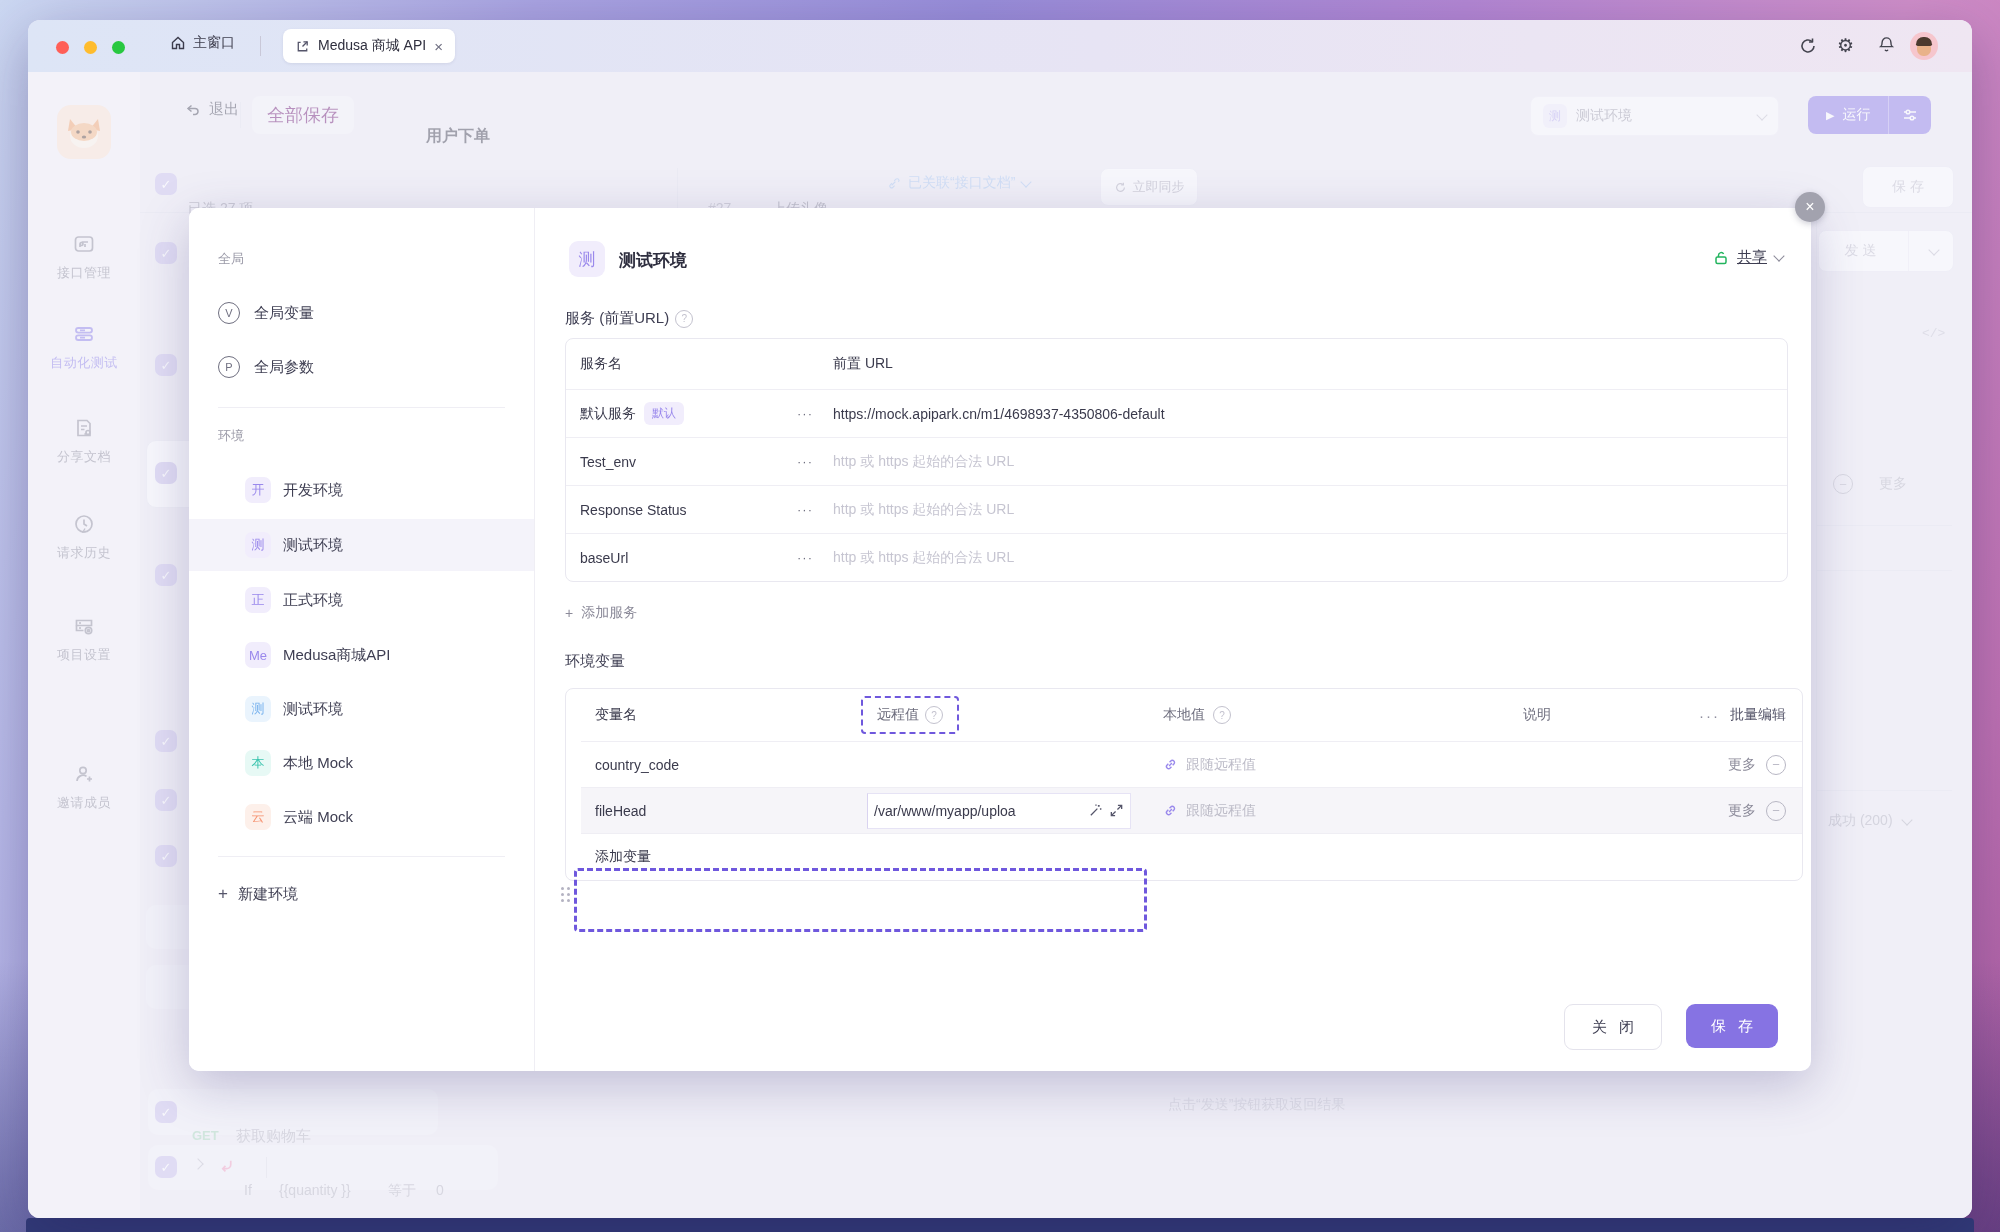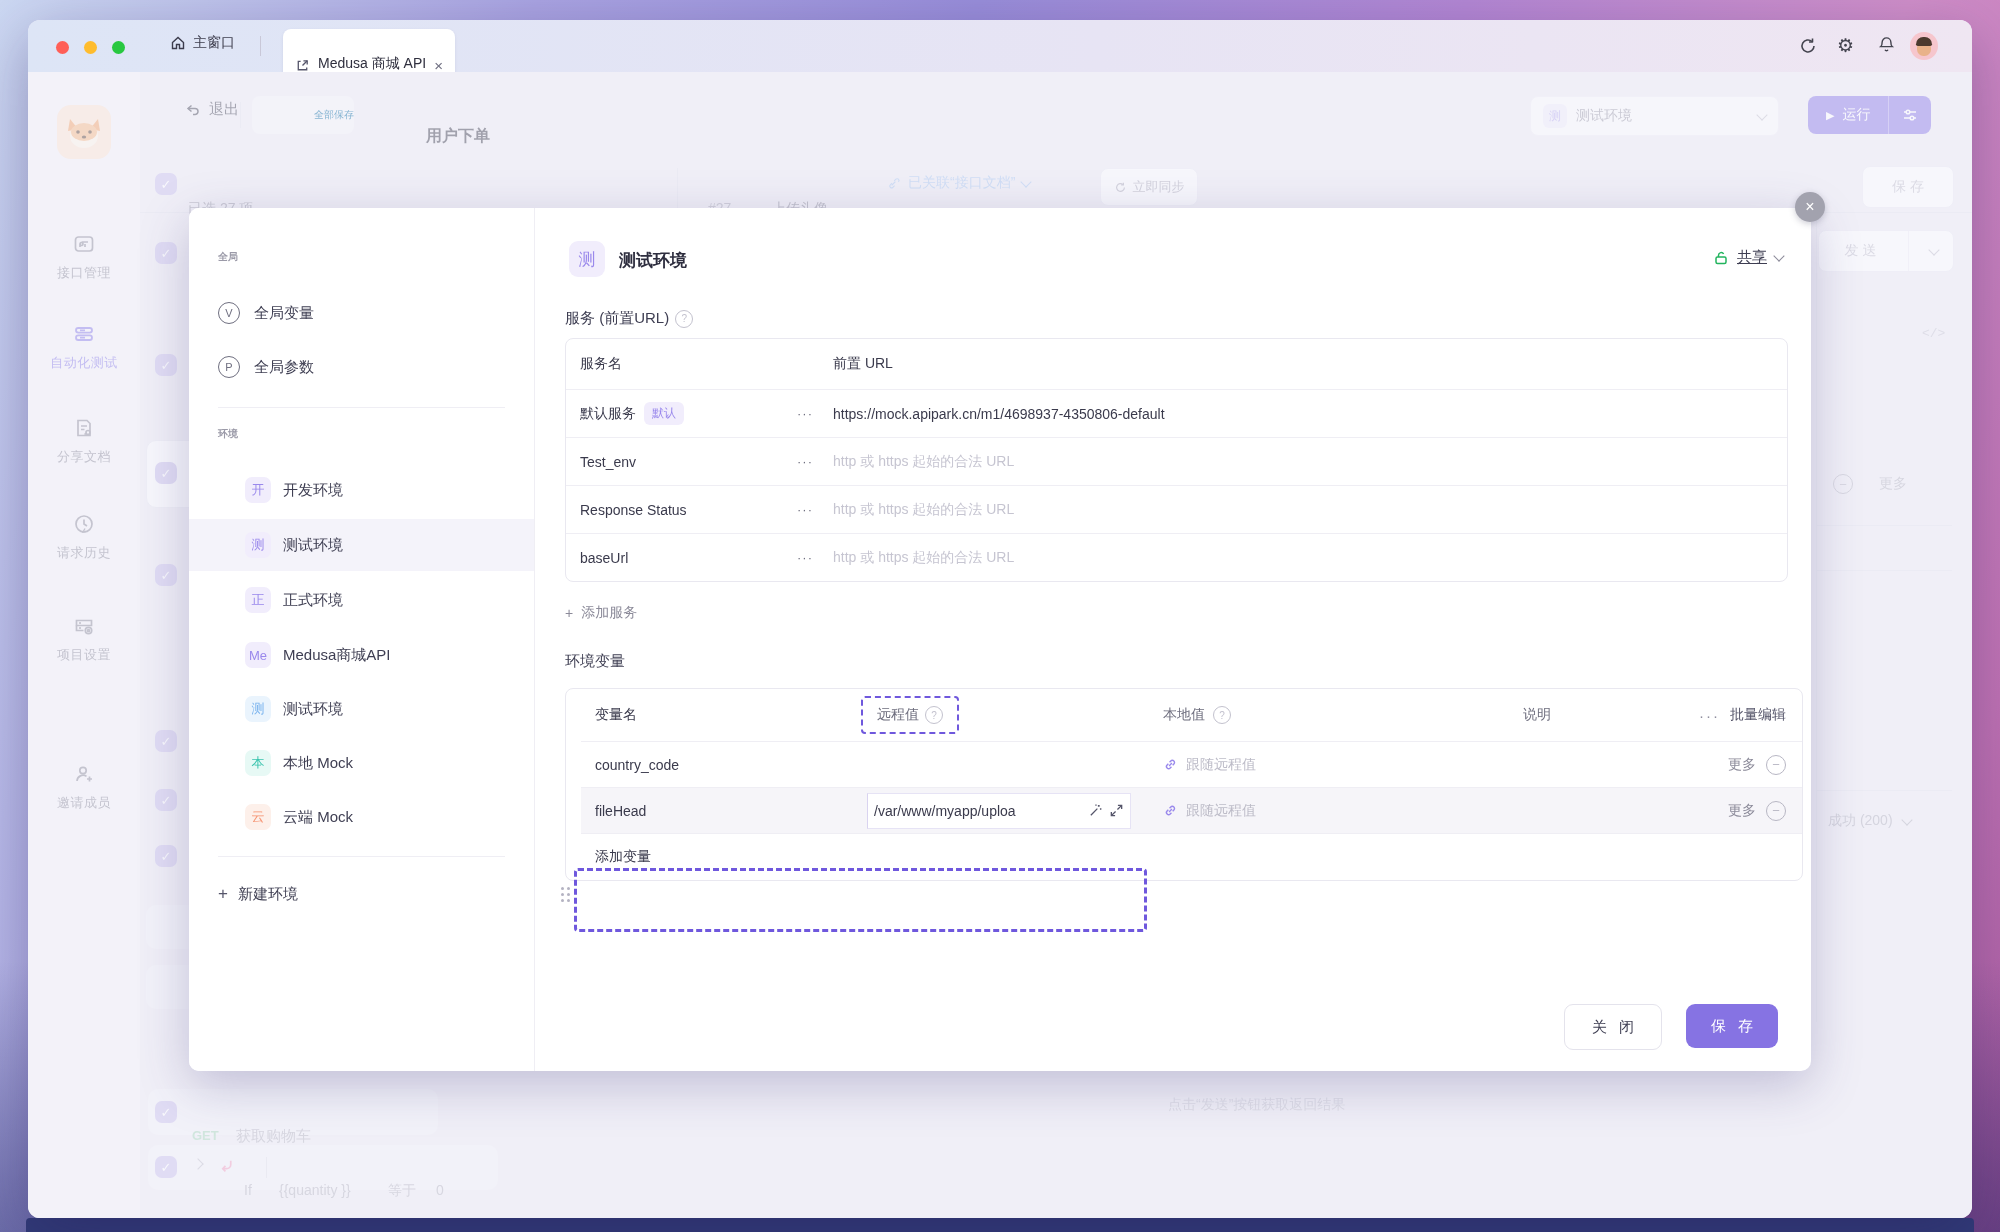--- a/index.html
+++ b/index.html
@@ -18,38 +18,38 @@
     position:absolute;left:28px;top:20px;width:1944px;height:1198px;
     background:#edecf4;border-radius:12px;overflow:hidden;
     box-shadow:0 18px 60px rgba(40,30,90,.35);
   }
   
   .titlebar{position:absolute;left:0;top:0;right:0;height:52px;
     background:linear-gradient(90deg,#dde5f6,#e7e4f4 55%,#efe6f2);
     border-bottom:1px solid rgba(150,150,180,.18);}
   .light{width:13px;height:13px;border-radius:50%;display:inline-block;}
   .tab-home{display:flex;align-items:center;gap:7px;color:#3c3c4c;font-size:14px;}
-  .tab-active{display:flex;align-items:flex-end;gap:8px;background:#fff;border-radius:8px;
-    padding:10px 12px;height:34px;color:#2f2f3e;font-size:14px;box-shadow:0 1px 3px rgba(90,90,130,.12);}
+  .tab-active{display:flex;align-items:center;gap:8px;background:#fff;border-radius:8px;
+    padding:0 12px;height:34px;color:#2f2f3e;font-size:14px;box-shadow:0 1px 3px rgba(90,90,130,.12);}
   .tab-close{color:#6e6e80;font-size:15px;line-height:1;}
   .tb-ico{color:#44444f;display:flex;align-items:center;justify-content:center;}
   .avatar{width:28px;height:28px;border-radius:50%;background:#f6c6cd;position:relative;overflow:hidden;}
   .avatar .face{position:absolute;left:7px;top:9px;width:14px;height:15px;border-radius:45%;background:#e9b289;}
   .avatar .hair{position:absolute;left:6px;top:5px;width:16px;height:9px;border-radius:8px 8px 2px 2px;background:#4c3a2e;}
   
   .sidebar{position:absolute;left:0;top:52px;bottom:0;width:112px;background:#f3f2f8;border-right:1px solid #e8e7f0;}
   .logo{position:absolute;left:29px;top:33px;width:54px;height:54px;border-radius:14px;background:#fce4d2;overflow:hidden;}
   .side-item{position:absolute;left:0;width:112px;text-align:center;color:#8d8c9c;font-size:13px;}
   .side-item .lbl{display:block;margin-top:5px;letter-spacing:.5px;}
   .side-item.active{color:#8a7ce8;}
   .side-item svg{display:inline-block;}
   
   .main{position:absolute;left:112px;top:52px;right:0;bottom:0;background:#edecf4;}
   .txt{white-space:nowrap;margin-top:24px;}
-  .btn-ghost{background:#f4f3f9;border-radius:8px;color:#0369a1;display:flex;align-items:center;justify-content:flex-end;font-size:10px;}
+  .btn-ghost{background:#f4f3f9;border-radius:8px;color:#701a75;display:flex;align-items:center;justify-content:center;font-size:18px;}
   .btn-outline{background:#fcfcfe;border:1px solid #eae9f3;border-radius:8px;display:flex;align-items:center;justify-content:center;color:#aeadbc;font-size:13px;gap:6px;}
   .run-btn{background:#8b79e7;border-radius:8px;display:flex;align-items:stretch;color:#fff;overflow:hidden;}
   .run-main{display:flex;align-items:center;gap:8px;padding:0 18px;font-size:14px;}
   .run-sep{width:1px;background:rgba(255,255,255,.35);}
   .run-extra{width:42px;display:flex;align-items:center;justify-content:center;}
   .env-select{background:#fbfbfd;border:1px solid #efeef6;border-radius:8px;display:flex;align-items:center;gap:9px;padding:0 12px;}
   .env-chip{width:24px;height:24px;border-radius:6px;background:#f0edfb;color:#b6abef;font-size:12px;display:flex;align-items:center;justify-content:center;}
   .chev{width:7px;height:7px;border-right:1.6px solid currentColor;border-bottom:1.6px solid currentColor;transform:rotate(45deg);display:inline-block;margin-top:-3px;}
   .chev.r{transform:rotate(-45deg);}
   .checkbox{width:22px;height:22px;border-radius:7px;background:#c9c0ee;color:#fff;font-size:13px;display:flex;align-items:center;justify-content:center;}
@@ -58,21 +58,21 @@
   .rowcard{background:#f2f1f8;border-radius:10px;}
   .dots3{letter-spacing:2px;color:#8f8e9e;font-size:15px;}
   
   .dim{position:absolute;left:0;top:52px;right:0;bottom:0;background:rgba(243,243,249,.55);pointer-events:none;}
   
   .modal{position:absolute;left:161px;top:188px;width:1622px;height:863px;background:#fff;border-radius:10px;
     box-shadow:0 14px 50px rgba(70,60,130,.28);}
   .modal-close{position:absolute;right:-14px;top:-16px;width:30px;height:30px;border-radius:50%;
     background:#a2a2ae;color:#fff;font-size:16px;display:flex;align-items:center;justify-content:center;box-shadow:0 2px 6px rgba(60,60,90,.25);}
   .m-nav{position:absolute;left:0;top:0;bottom:0;width:345px;border-right:1px solid #efeef4;border-radius:10px 0 0 10px;background:#fff;overflow:hidden;}
-  .m-sec{position:absolute;left:29px;color:#9b9aa8;font-size:10px;font-weight:bold;}
+  .m-sec{position:absolute;left:29px;color:#9b9aa8;font-size:13px;}
   .m-item{position:absolute;left:0;width:345px;height:48px;display:flex;align-items:center;color:#3e3e52;font-size:15px;}
   .m-item.sel{background:#f4f3fa;}
   .circ-letter{width:20px;height:20px;border-radius:50%;border:1.4px solid #6f6f80;color:#6f6f80;font-size:11px;display:flex;align-items:center;justify-content:center;margin-left:29px;margin-right:14px;}
   .env-badge{width:26px;height:26px;border-radius:7px;font-size:13px;display:flex;align-items:center;justify-content:center;margin-left:56px;margin-right:12px;}
   .bg-purple{background:#f1edfc;color:#9a89ec;}
   .bg-blue{background:#eaf4fd;color:#79b3ee;}
   .bg-teal{background:#e7f9f5;color:#3bc4ae;}
   .bg-orange{background:#fdf0ea;color:#f69371;}
   .m-div{position:absolute;left:29px;right:29px;height:1px;background:#efeef4;}
   .m-new{position:absolute;left:29px;display:flex;align-items:center;gap:10px;color:#3e3e52;font-size:15px;}

